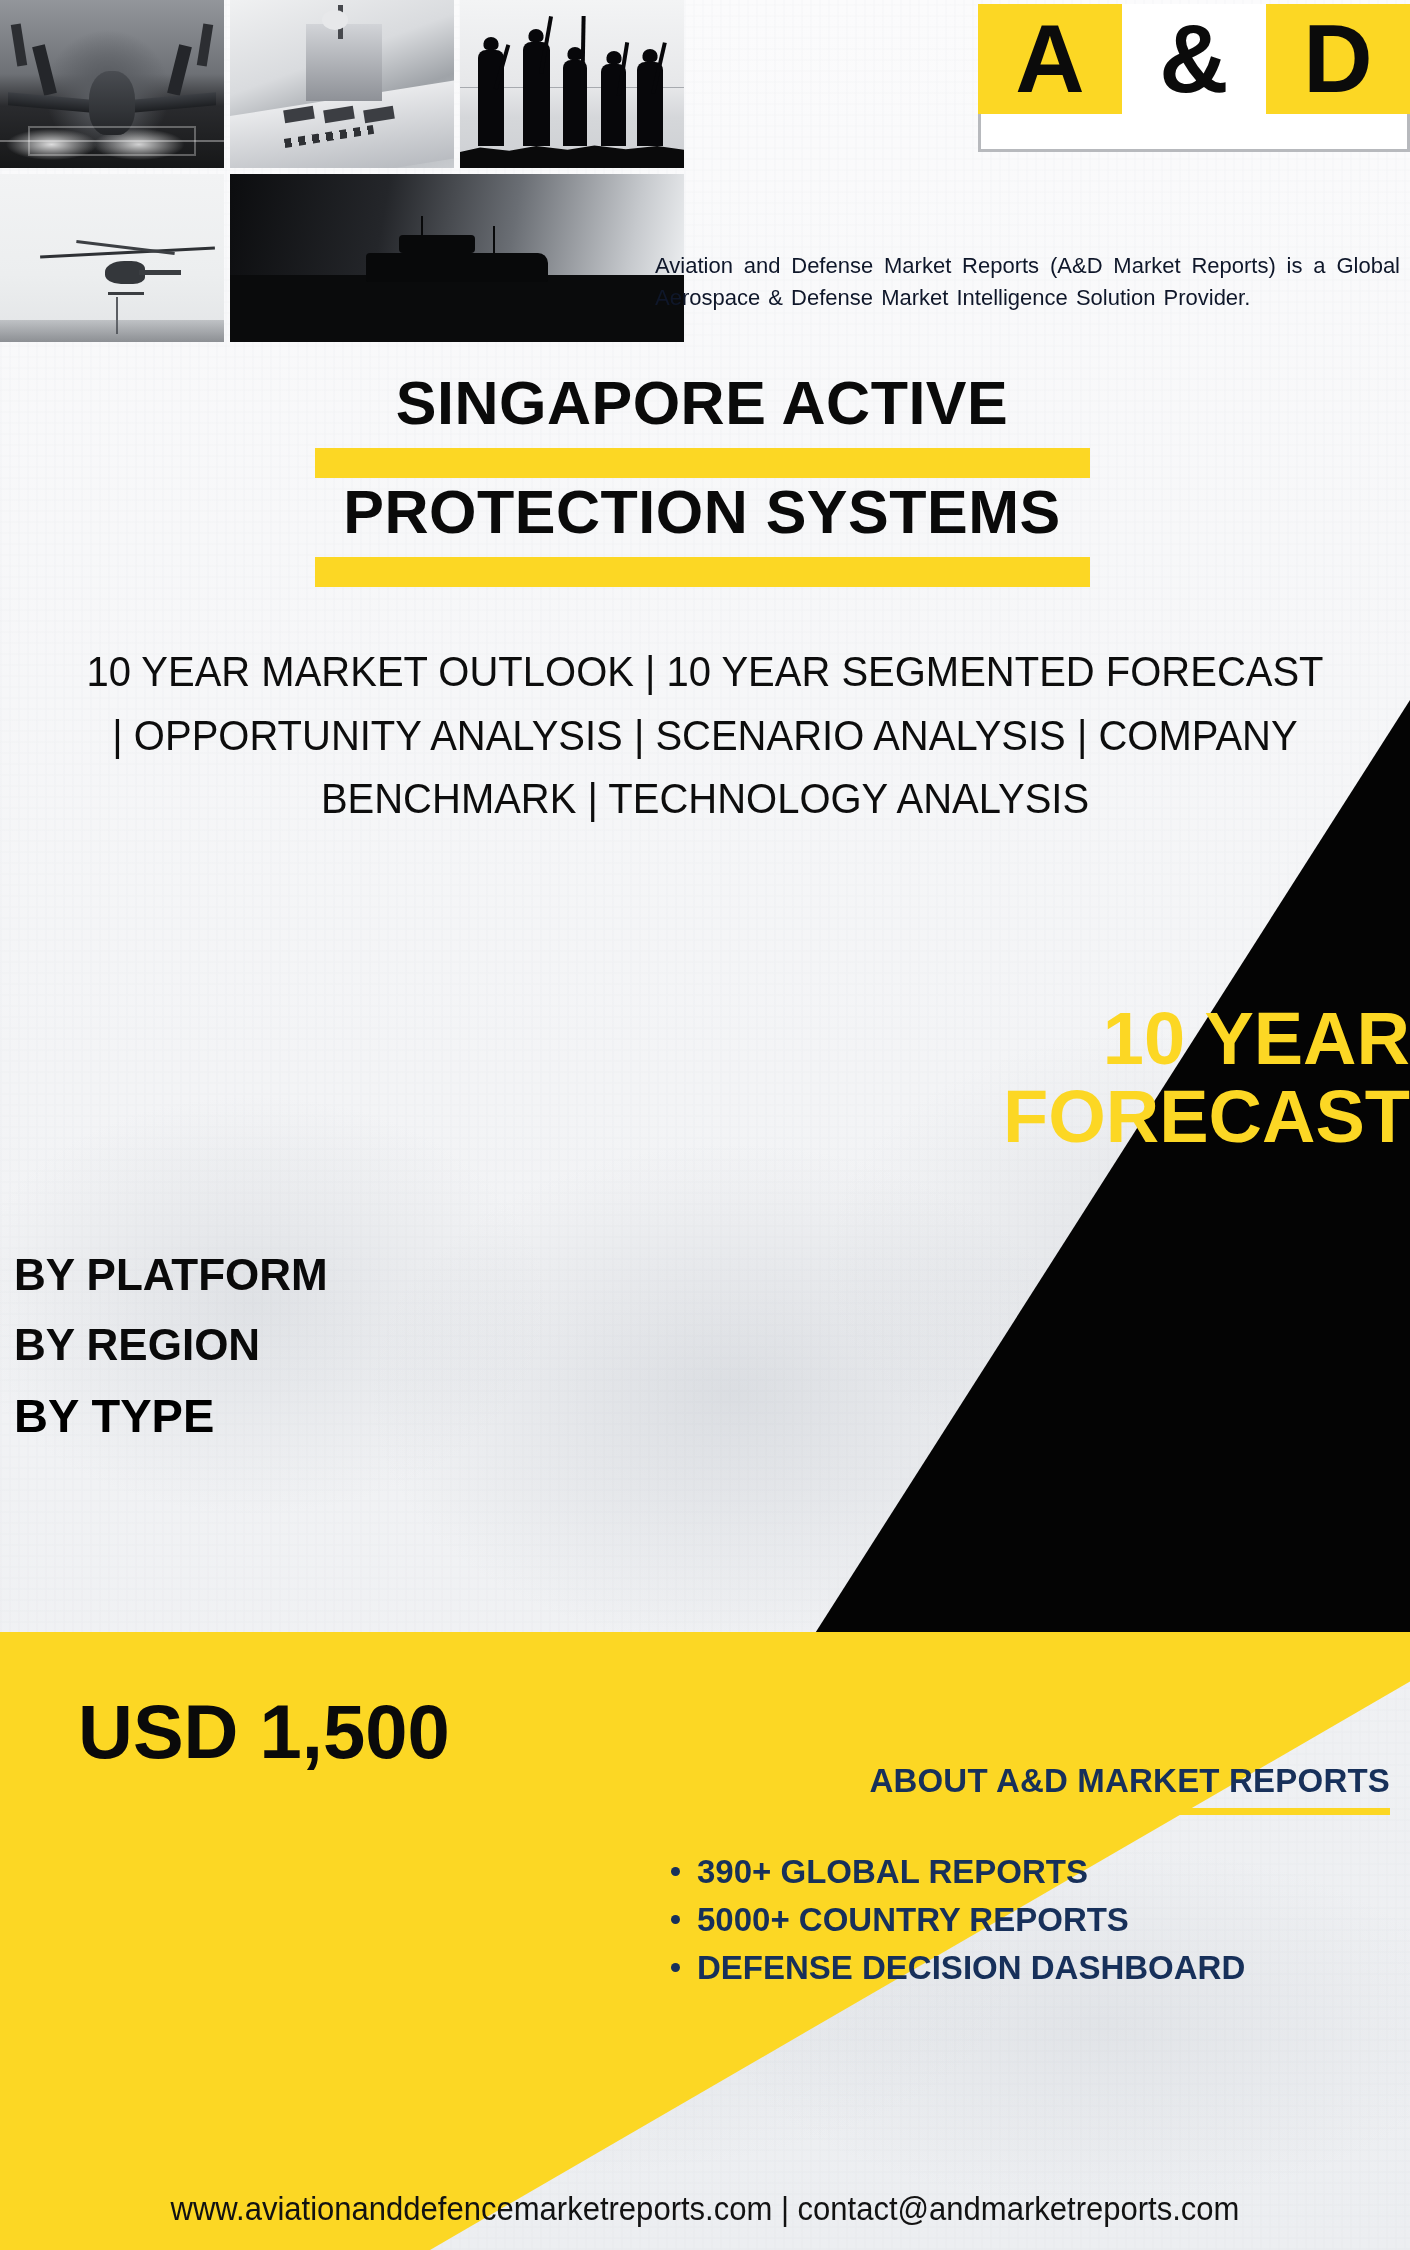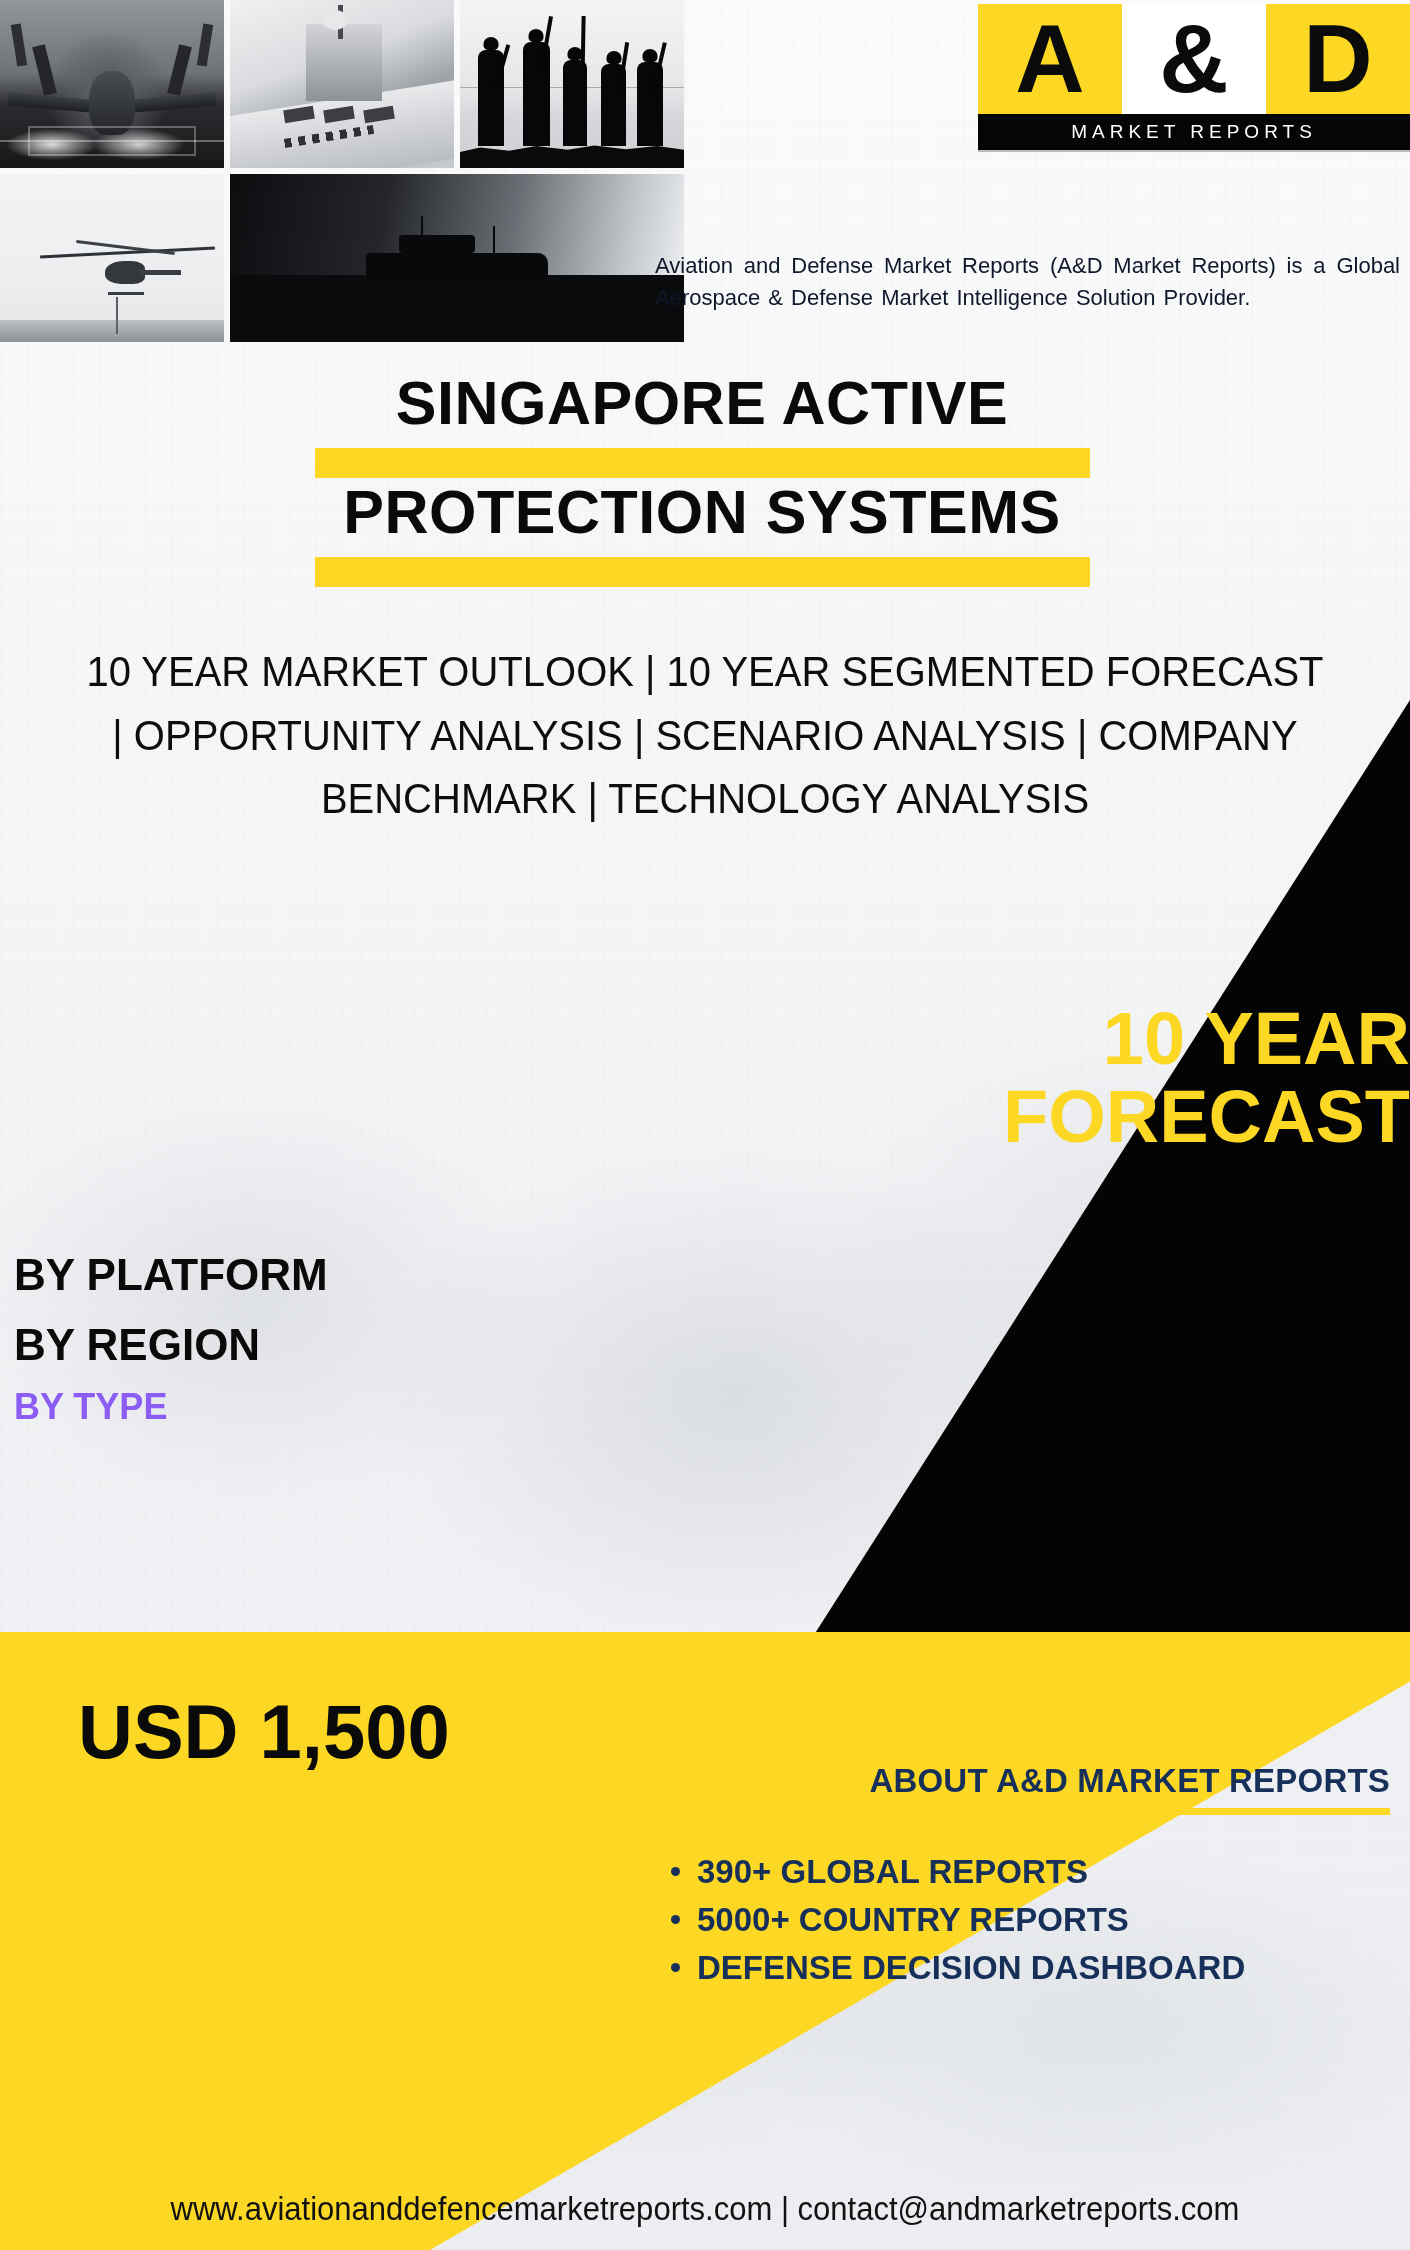--- a/index.html
+++ b/index.html
@@ -379,23 +379,20 @@
       <div class="ant2"></div>
     </div>
   </div>
 
   <div class="logo">
     <div class="logo-letters">
       <div class="logo-cell yel">A</div>
       <div class="logo-cell wht">&amp;</div>
       <div class="logo-cell yel">D</div>
     </div>
-    <div class="logo-bar">
-      <span>MARKET REPORTS</span>
-    </div>
   </div>
 
   <div class="intro">Aviation and Defense Market Reports (A&amp;D Market Reports) is a Global Aerospace &amp; Defense Market Intelligence Solution Provider.</div>
 
   <div class="title-wrap">
     <div class="title-line l1">SINGAPORE ACTIVE</div>
     <div class="title-rule"></div>
     <div class="title-line l2">PROTECTION SYSTEMS</div>
     <div class="title-rule"></div>
   </div>
@@ -404,21 +401,21 @@
 
   <div class="black-wedge"></div>
   <div class="forecast">
     <div>10 YEAR</div>
     <div>FORECAST</div>
   </div>
 
   <div style="position:absolute;left:14px;top:1240px;">
     <div style="font-weight:700;font-size:44px;color:#0a0a0a;line-height:1.58;">BY PLATFORM</div>
     <div style="font-weight:700;font-size:44px;color:#0a0a0a;line-height:1.58;">BY REGION</div>
-    <div style="font-weight:700;font-size:36px;color:#8b5cf6;line-height:1.58;">BY TYPE</div>
+    <div style="font-weight:700;font-size:47px;color:#000000;line-height:1.58;">BY TYPE</div>
   </div>
 
   <div class="yellow-wedge"></div>
   <div class="price">USD 1,500</div>
 
   <div class="about">
     <div class="about-title">ABOUT A&amp;D MARKET REPORTS</div>
     <div class="about-underline"></div>
     <ul class="about-list">
       <li>390+ GLOBAL REPORTS</li>

